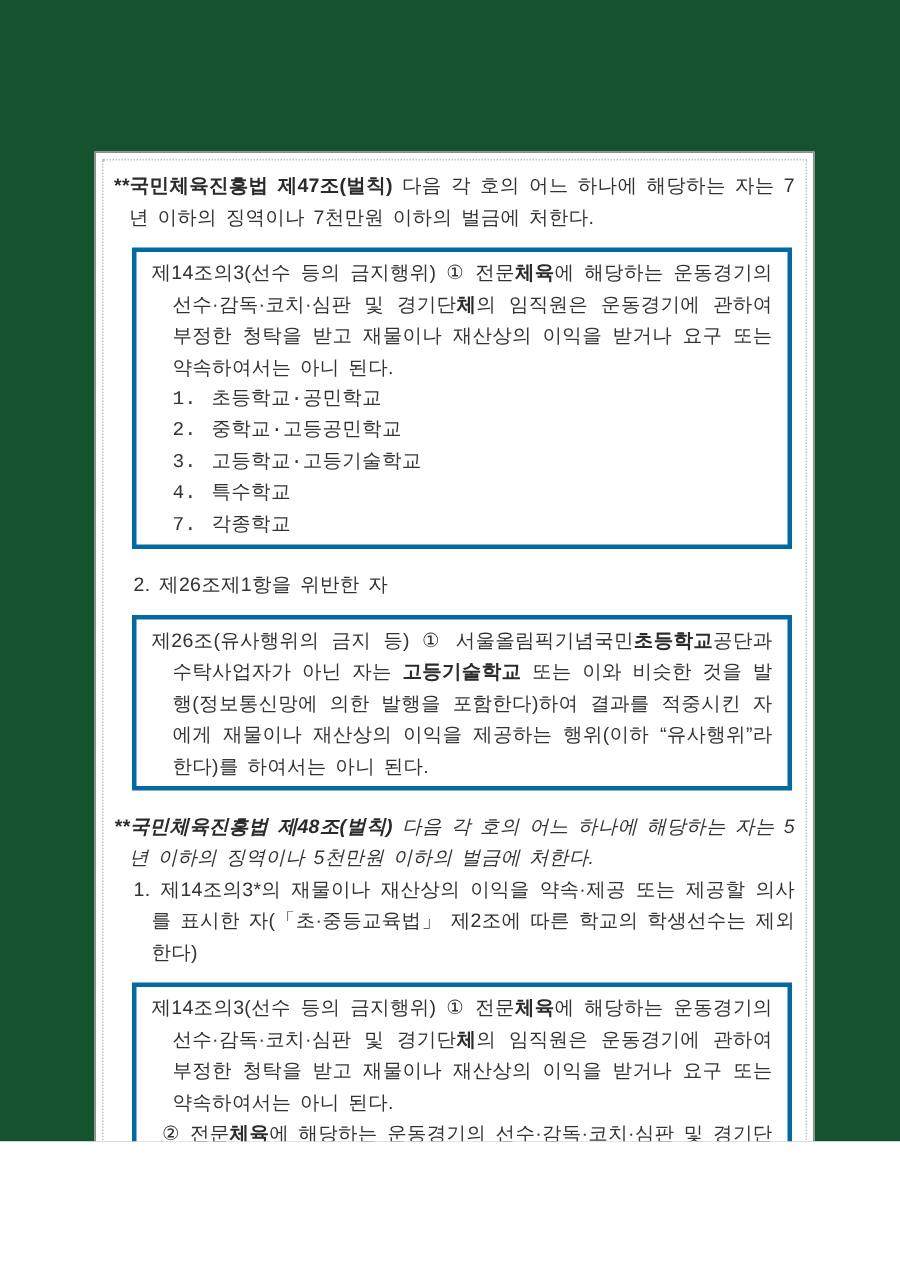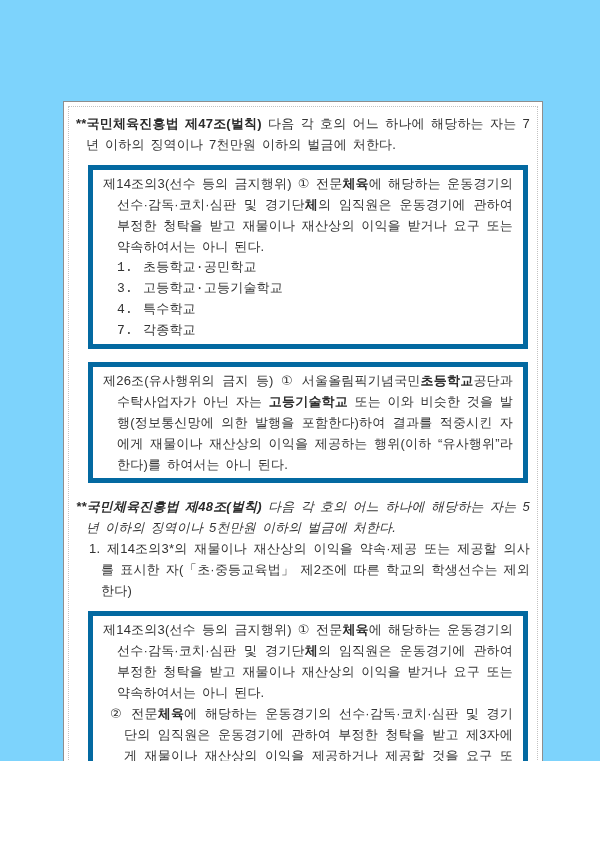--- a/index.html
+++ b/index.html
@@ -4,21 +4,21 @@
 <style>
   html, body {
     margin: 0;
     padding: 0;
     background: #ffffff;
   }
   .sheet {
     position: relative;
     width: 600px;
     height: 761px;
-    background: #7dd3fc;
+    background: #14532d;
     overflow: hidden;
     font-family: "Liberation Sans", "DejaVu Sans", sans-serif;
   }
   .frame {
     position: absolute;
     left: 63px;
     top: 101px;
     width: 478px;
     height: 692px;
     border: 1px solid #8e8e8e;
@@ -45,21 +45,21 @@
 
   .heading {
     padding-left: 10px;
     text-indent: -10px;
   }
   .item {
     padding-left: 25px;
     text-indent: -12px;
   }
   .law-box {
-    border: 5px solid #0369a1;
+    border: 3px solid #0369a1;
     margin: 10px 2px 13px 12px;
     padding: 3px 10px;
     background: #ffffff;
   }
   .law-p {
     padding-left: 14px;
     text-indent: -14px;
   }
   .law-p.sub {
     padding-left: 21px;
@@ -81,25 +81,27 @@
   <div class="frame">
     <div class="frame-inner"></div>
     <div class="content">
 
       <p class="heading"><b>**국민체육진흥법 제47조(벌칙)</b> 다음 각 호의 어느 하나에 해당하는 자는 7년 이하의 징역이나 7천만원 이하의 벌금에 처한다.</p>
 
 
       <div class="law-box">
         <p class="law-p">제14조의3(선수 등의 금지행위) ① 전문<b>체육</b>에 해당하는 운동경기의 선수·감독·코치·심판 및 경기단<b>체</b>의 임직원은 운동경기에 관하여 부정한 청탁을 받고 재물이나 재산상의 이익을 받거나 요구 또는 약속하여서는 아니 된다.</p>
         <p class="law-li">1. 초등학교·공민학교</p>
+        <p class="law-li">2. 중학교·고등공민학교</p>
         <p class="law-li">3. 고등학교·고등기술학교</p>
         <p class="law-li">4. 특수학교</p>
         <p class="law-li">7. 각종학교</p>
       </div>
 
+      <p class="item">2. 제26조제1항을 위반한 자</p>
 
       <div class="law-box">
         <p class="law-p">제26조(유사행위의 금지 등) ① 서울올림픽기념국민<b>초등학교</b>공단과 수탁사업자가 아닌 자는 <b>고등기술학교</b> 또는 이와 비슷한 것을 발행(정보통신망에 의한 발행을 포함한다)하여 결과를 적중시킨 자에게 재물이나 재산상의 이익을 제공하는 행위(이하 “유사행위”라 한다)를 하여서는 아니 된다.</p>
       </div>
 
       <p class="heading second"><b>**국민체육진흥법 제48조(벌칙)</b> 다음 각 호의 어느 하나에 해당하는 자는 5년 이하의 징역이나 5천만원 이하의 벌금에 처한다.</p>
 
       <p class="item">1. 제14조의3*의 재물이나 재산상의 이익을 약속·제공 또는 제공할 의사를 표시한 자(「초·중등교육법」 제2조에 따른 학교의 학생선수는 제외한다)</p>
 
       <div class="law-box">

